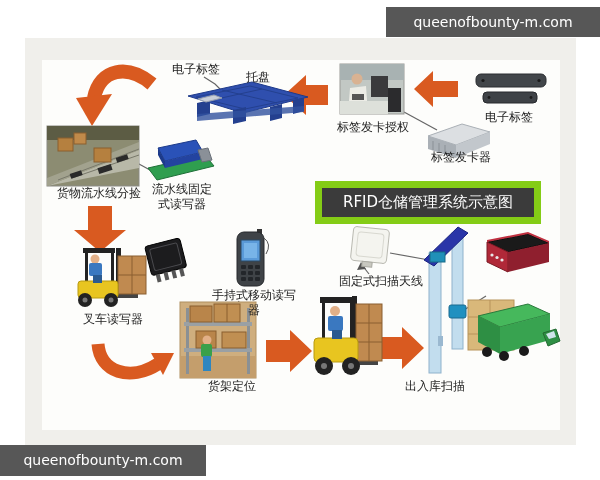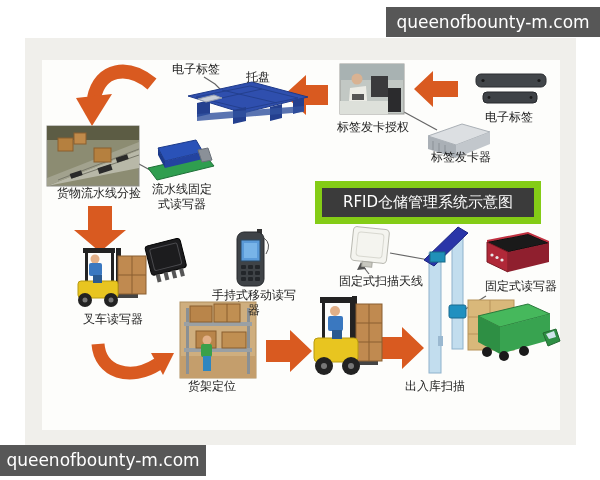--- a/index.html
+++ b/index.html
@@ -6,21 +6,21 @@
   #stage{position:relative;width:600px;height:480px;background:#ffffff;overflow:hidden;
          font-family:"DejaVu Sans","Liberation Sans",sans-serif;}
   .photo-mat{position:absolute;left:25px;top:38px;width:551px;height:407px;background:#f0efeb;}
   .diagram-bg{position:absolute;left:42px;top:60px;width:518px;height:370px;background:#fdfdfb;}
   svg.scene{position:absolute;left:0;top:0;}
   .lbl{position:absolute;color:#1c1c1c;font-size:12px;line-height:1.25;text-align:center;
        letter-spacing:0px;white-space:normal;}
   .lbl.left{text-align:left;}
   .banner{position:absolute;left:315px;top:181px;width:212px;height:29px;background:#3b3b3b;
           color:#fff;font-size:15px;line-height:29px;text-align:center;border:7px solid #84cc16;}
-  .watermark{position:absolute;background:#575757;color:#fff;font-size:17px;text-align:center;}
+  .watermark{position:absolute;background:#575757;color:#fff;font-size:14px;text-align:center;}
   .wm-tr{left:386px;top:7px;width:214px;height:30px;line-height:30px;}
   .wm-bl{left:0px;top:445px;width:206px;height:31px;line-height:31px;}
 </style>
 </head>
 <body>
 
 <div id="stage">
   <div class="photo-mat"></div>
   <div class="diagram-bg"></div>
 
@@ -247,20 +247,19 @@
 
   <div class="lbl left" style="left:172px;top:62px;width:60px;">电子标签</div>
   <div class="lbl" style="left:241px;top:70px;width:34px;">托盘</div>
   <div class="lbl" style="left:334px;top:120px;width:78px;">标签发卡授权</div>
   <div class="lbl" style="left:482px;top:110px;width:54px;">电子标签</div>
   <div class="lbl" style="left:428px;top:150px;width:66px;">标签发卡器</div>
   <div class="lbl" style="left:53px;top:186px;width:92px;">货物流水线分捡</div>
   <div class="lbl" style="left:150px;top:182px;width:64px;">流水线固定式读写器</div>
   <div class="lbl" style="left:68px;top:312px;width:66px;margin-left:12px;">叉车读写器</div>
   <div class="lbl" style="left:209px;top:288px;width:90px;">手持式移动读写器</div>
-  <div class="lbl" style="left:184px;top:379px;width:56px;">货架定位</div>
+  <div class="lbl" style="left:204px;top:379px;width:56px;">货架定位</div>
   <div class="lbl" style="left:337px;top:274px;width:88px;">固定式扫描天线</div>
-  <div class="lbl" style="left:482px;top:279px;width:78px;">固定式读写器</div>
   <div class="lbl" style="left:402px;top:379px;width:66px;">出入库扫描</div>
 
   <div class="watermark wm-tr">queenofbounty-m.com</div>
   <div class="watermark wm-bl">queenofbounty-m.com</div>
 </div>
 
 </body></html>

